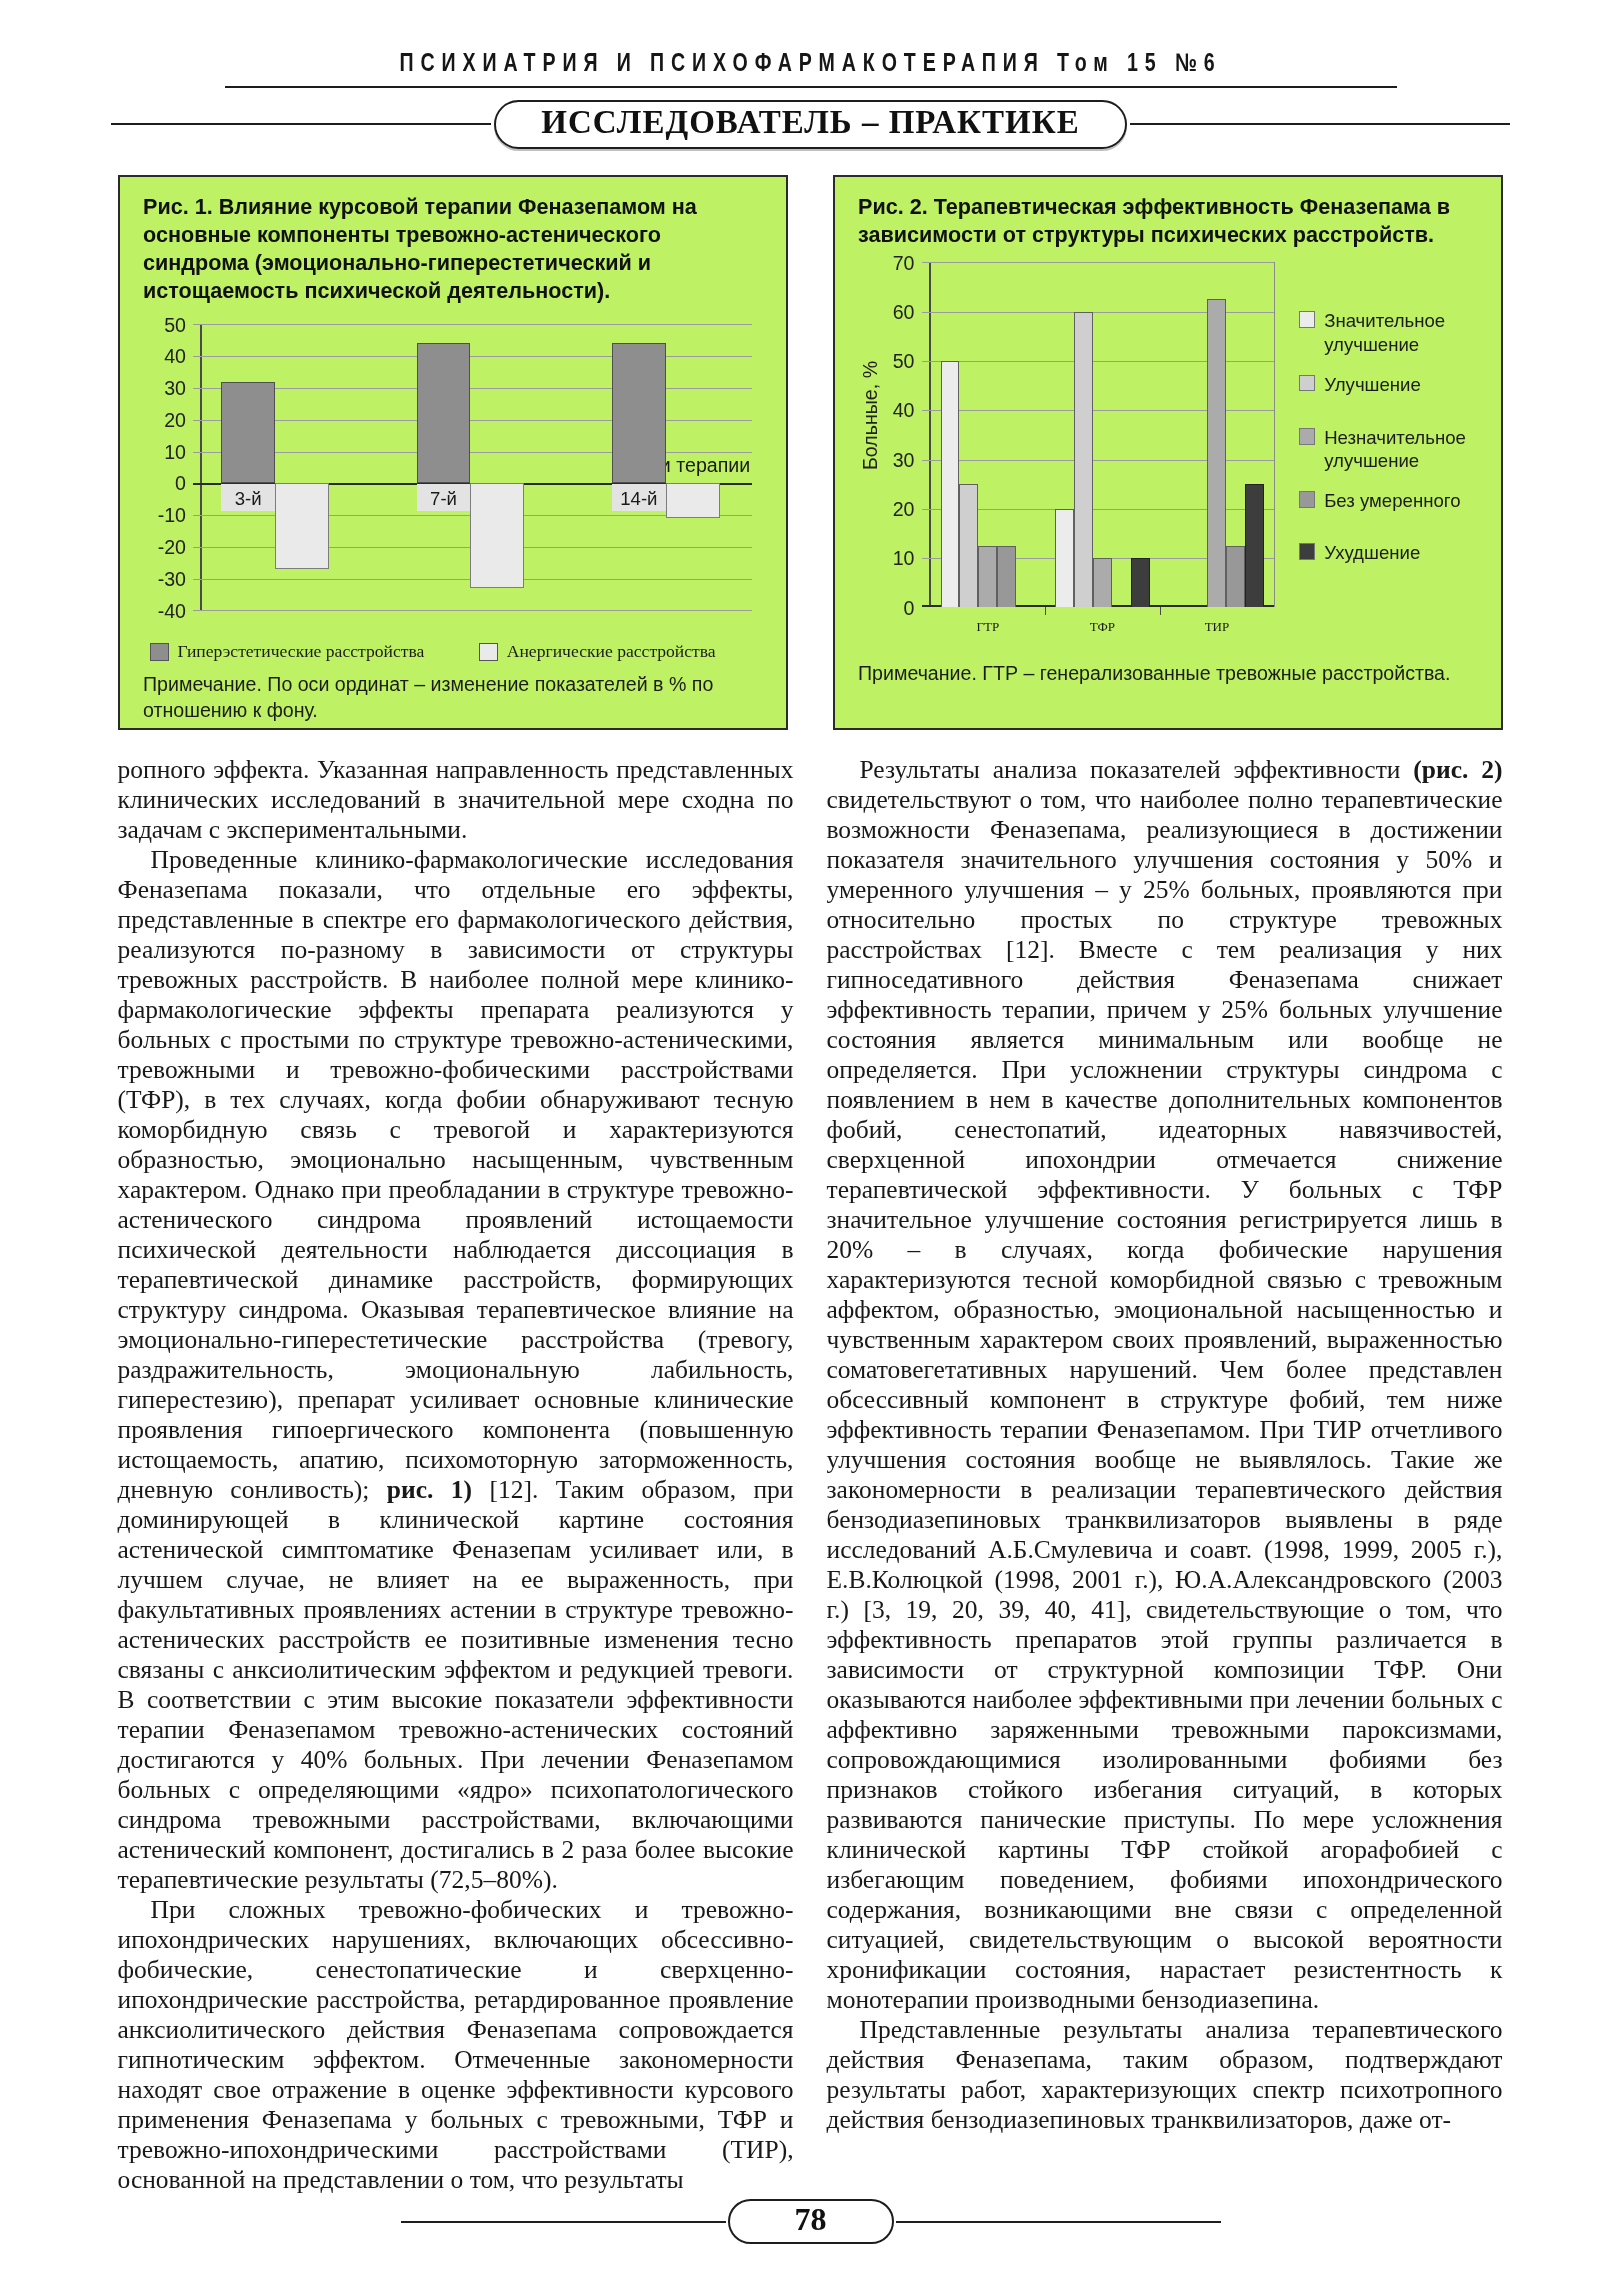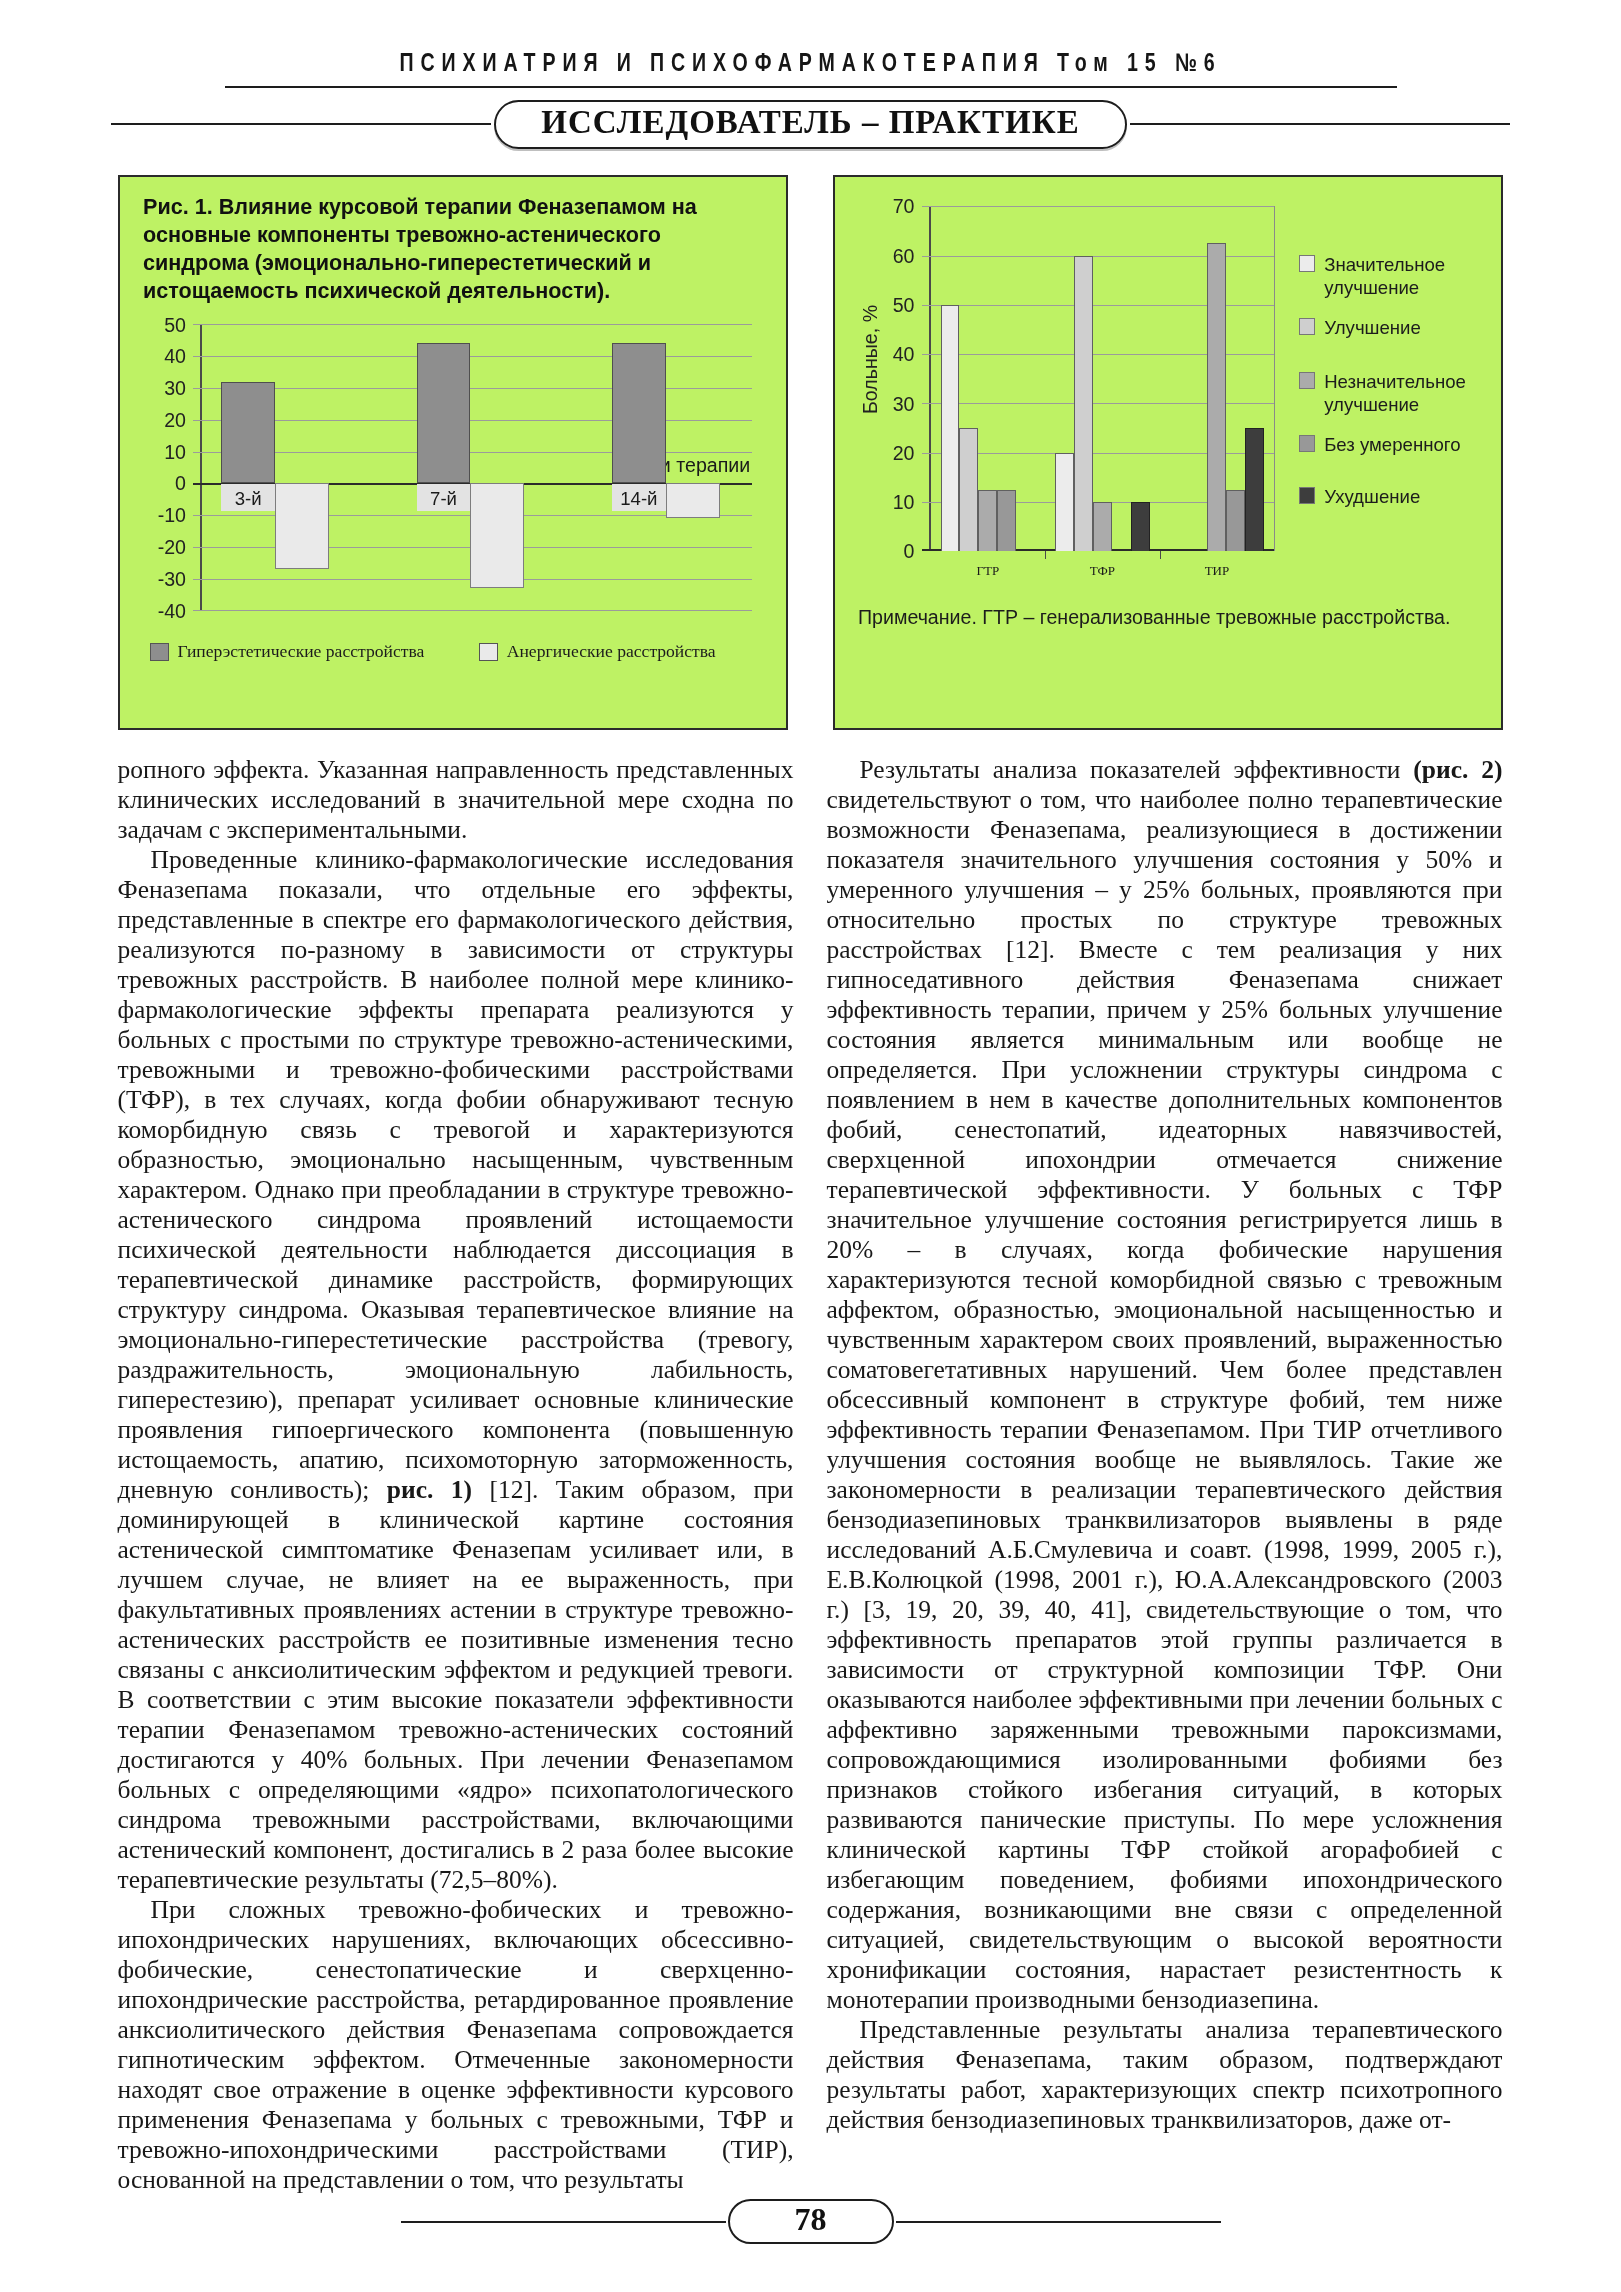--- a/index.html
+++ b/index.html
@@ -165,23 +165,25 @@
       <div class="legend1">
           <div class="legend-item">
             <div class="swatch" style="background: rgb(142, 142, 142);"></div>
             <div>Гиперэстетические расстройства</div>
           </div>
           <div class="legend-item">
             <div class="swatch" style="background: rgb(234, 234, 234);"></div>
             <div>Анергические расстройства</div>
           </div>
         </div>
+      <div class="fig-note">Примечание. По оси ординат – изменение показателей в % по отношению к фону.</div>
     </div>
 
     <div class="figure-box">
+      <div class="figure-title">Рис. 2. Терапевтическая эффективность Феназепама в зависимости от структуры психических расстройств.</div>
       <div class="chart2">
         <div class="y2axis">
           <span>Больные, %</span>
         </div>
         <div class="plot2">
             <div class="gridline" style="top: 0%;"></div>
             <div class="ylab" style="top: calc(0% - 10.8px); left: -57px;">70</div>
             <div class="gridline" style="top: 14.2857%;"></div>
             <div class="ylab" style="top: calc(14.2857% - 10.8px); left: -57px;">60</div>
             <div class="gridline" style="top: 28.5714%;"></div>

